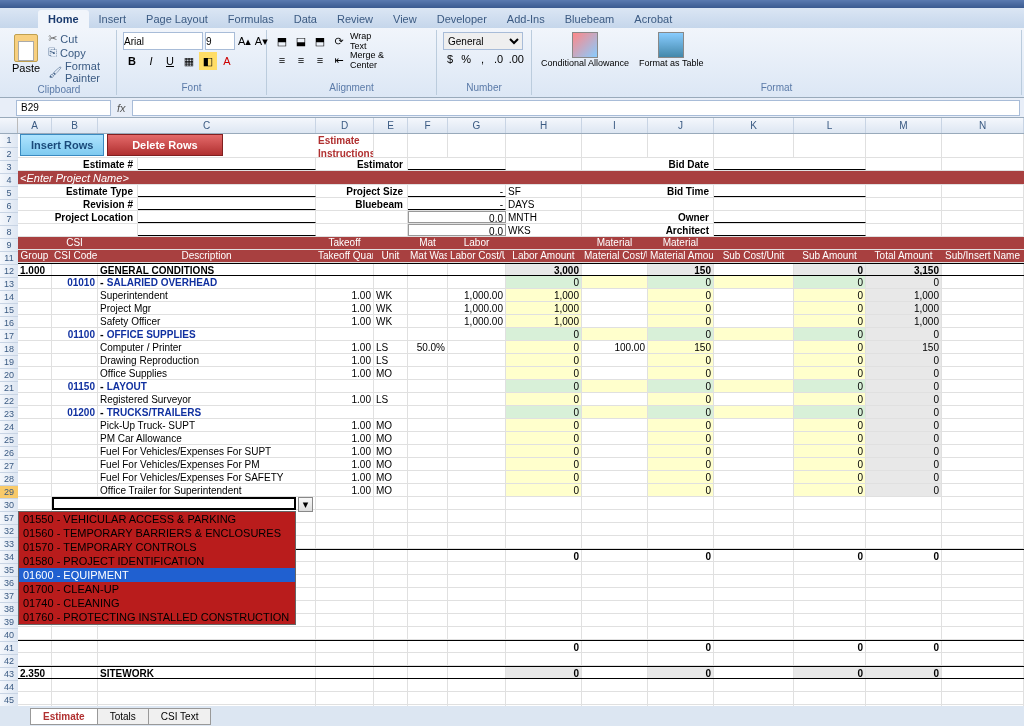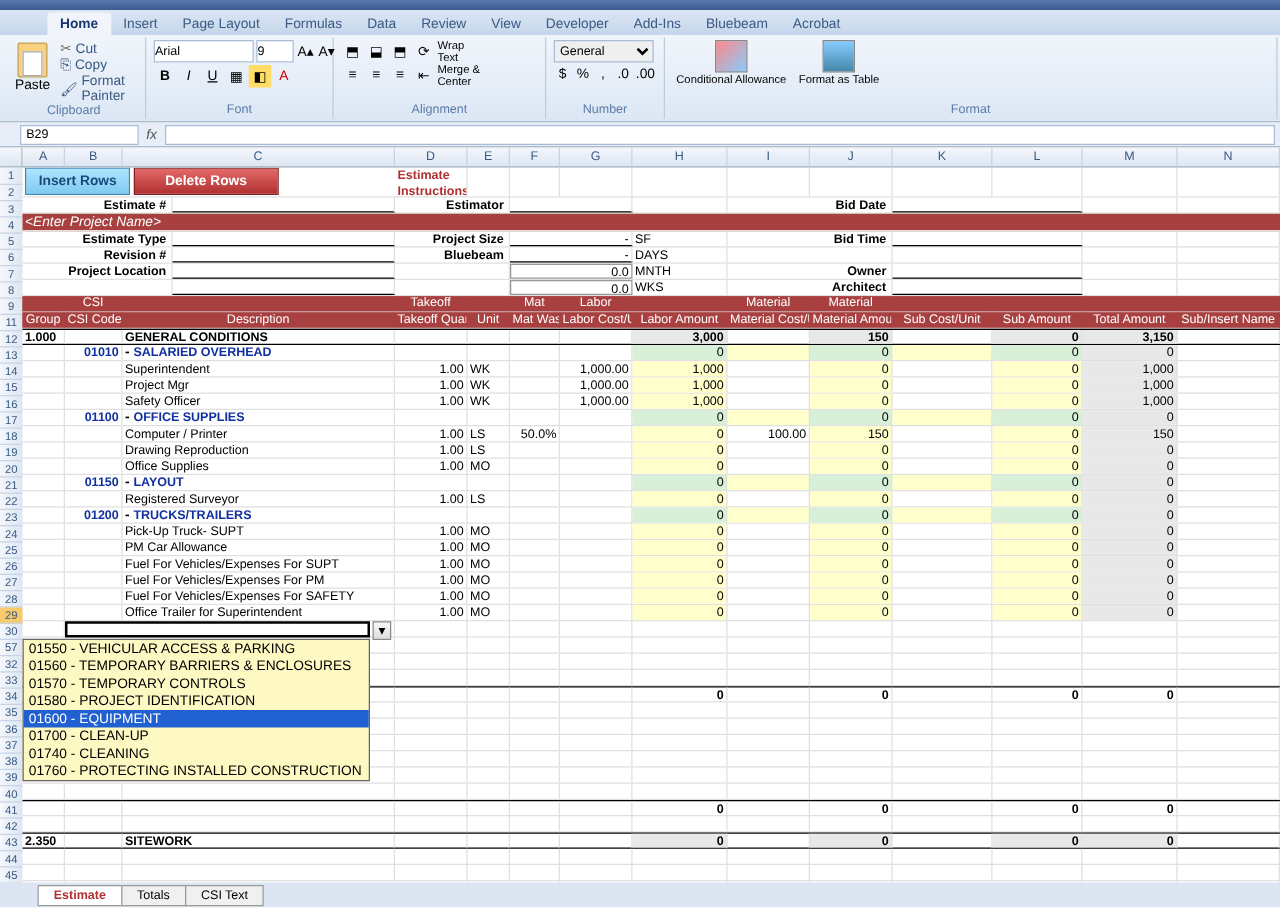--- a/index.html
+++ b/index.html
@@ -63,21 +63,21 @@
 .proj-name{background:#a84040;color:#fff;font-style:italic;height:14px;line-height:14px;}
 .hdr-red{background:#a84040;color:#fff;font-size:10px;text-align:center;line-height:12px;}
 .label-r{text-align:right;font-weight:bold;font-size:10px;padding-right:4px;}
 .uline{border-bottom:1px solid #000;}
 .grp-bold{font-weight:bold;}
 .csi-blue{color:#1030a0;font-weight:bold;}
 .num-r{text-align:right;}
 .yellow-bg{background:#ffffcc;}
 .gray-bg{background:#e8e8e8;}
 .green-bg{background:#d8f0d8;}
-.dropdown{position:absolute;background:#fef9c3;border:1px solid #666;z-index:10;font-size:10px;}
+.dropdown{position:absolute;background:#b91c1c;border:1px solid #666;z-index:10;font-size:10px;}
 .dropdown div{padding:1px 4px;white-space:nowrap;}
 .dropdown div.sel{background:#2060d0;color:#fff;}
 .sel-cell{position:absolute;border:2px solid #000;background:#fff;pointer-events:none;}
 .dd-arrow{position:absolute;width:15px;height:15px;background:linear-gradient(#f8f8f8,#ddd);border:1px solid #888;display:flex;align-items:center;justify-content:center;}
 .tabs-bottom{position:absolute;bottom:0;left:0;right:0;height:20px;background:#dce6f2;display:flex;align-items:center;padding-left:30px;}
 .sheet-tab{padding:2px 12px;font-size:10px;border:1px solid #999;background:#f0f0f0;margin-right:-1px;}
 .sheet-tab.active{background:#fff;font-weight:bold;color:#b03030;}
 </style>
 </head>
 <body>

